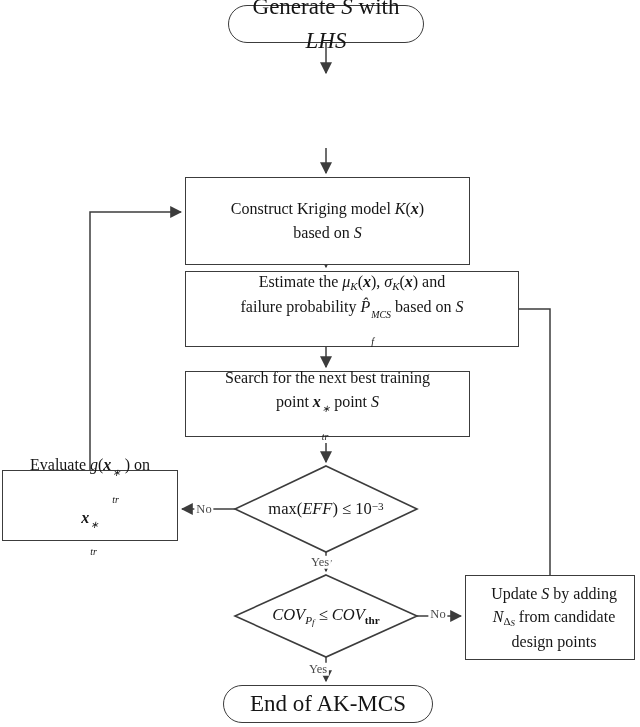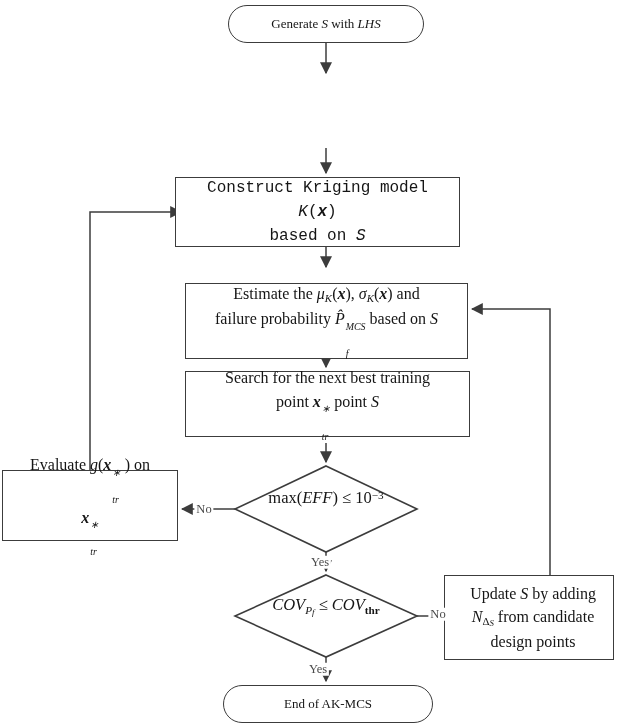--- a/index.html
+++ b/index.html
@@ -14,23 +14,23 @@
   }
   svg.wires{position:absolute;left:0;top:0;}
   svg.wires path.wire{fill:none;stroke:var(--stroke);stroke-width:1.5;}
   svg.wires polygon.diamond{fill:#ffffff;stroke:var(--stroke);stroke-width:1.6;}
   svg.wires marker path{fill:var(--stroke);}
   .node{
     position:absolute;display:flex;align-items:center;justify-content:center;
     text-align:center;box-sizing:border-box;background:#ffffff;
     border:1.6px solid var(--stroke);font-size:16px;line-height:1.5;padding:2px 8px;
   }
-  .terminal{border-radius:19px;font-size:13px;}
+  .terminal{border-radius:19px;font-size:23px;}
   .decision-label{
-    position:absolute;display:flex;align-items:flex-start;justify-content:center;
+    position:absolute;display:flex;align-items:center;justify-content:center;
     text-align:center;background:transparent;border:none;font-size:16.5px;line-height:1.2;
   }
   .edge-label{
     position:absolute;transform:translate(-50%,-50%);
     font-family:Liberation Serif, serif;font-size:12.5px;color:#4a4a4a;
     background:#ffffff;padding:0 2px;line-height:1;
   }
   
   .seg-n{font-style:normal;}
   .seg-i{font-style:italic;}
@@ -78,25 +78,25 @@
 
     <polygon class="diamond" points="326,466 417,509 326,552 235,509"></polygon>
     <polygon class="diamond" points="326,575 417,616 326,657 235,616"></polygon>
   </svg>
 
   <div class="node terminal" style="left:228px;top:5px;width:196px;height:38px;">
       <span><span class="seg-n">Generate </span><span class="seg-i">S</span><span class="seg-n"> with </span><span class="seg-i">LHS</span></span>
     </div>
 
 
-  <div class="node" style="left:175px;top:177px;width:285px;height:70px;font-family:Liberation Mono, monospace;">
+  <div class="node" style="left:185px;top:177px;width:285px;height:88px;">
       <span><span class="seg-n">Construct Kriging model </span><span class="seg-i">K</span><span class="seg-n">(</span><span class="seg-bi">x</span><span class="seg-n">)</span><br><span class="seg-n">based on </span><span class="seg-i">S</span></span>
     </div>
 
-  <div class="node" style="left:185px;top:271px;width:283px;height:76px;margin-top:12px;">
+  <div class="node" style="left:185px;top:271px;width:334px;height:76px;">
       <span><span class="seg-n">Estimate the </span><span class="seg-i">μ</span><span class="seg-sub">K</span><span class="seg-n">(</span><span class="seg-bi">x</span><span class="seg-n">), </span><span class="seg-i">σ</span><span class="seg-sub">K</span><span class="seg-n">(</span><span class="seg-bi">x</span><span class="seg-n">)</span><span class="seg-n"> and</span><br><span class="seg-n">failure probability </span><span class="seg-i">P̂</span><span class="seg-stack">
           <span class="seg-stack-top">MCS</span>
           <span class="seg-stack-bot">f</span>
         </span><span class="seg-n"> based on </span><span class="seg-i">S</span></span>
     </div>
 
   <div class="node" style="left:185px;top:371px;width:285px;height:66px;">
       <span><span class="seg-n">Search for the next best training</span><br><span class="seg-n">point </span><span class="seg-bi">x</span><span class="seg-stack">
           <span class="seg-stack-top">∗</span>
           <span class="seg-stack-bot">tr</span>
@@ -114,21 +114,21 @@
         </span><span class="seg-n"> ) on</span><br><span class="seg-bi">x</span><span class="seg-stack">
           <span class="seg-stack-top">∗</span>
           <span class="seg-stack-bot">tr</span>
         </span></span>
     </div>
 
   <div class="decision-label" style="left:234px;top:595px;width:184px;height:42px;">
       <span><span class="seg-i">COV</span><span class="seg-sub">P</span><span class="seg-subsub">f</span><span class="seg-n"> ≤ </span><span class="seg-i">COV</span><span class="seg-subb">thr</span></span>
     </div>
 
-  <div class="node" style="left:444px;top:575px;width:170px;height:85px;line-height:1.45;padding-left:16px;">
+  <div class="node" style="left:465px;top:575px;width:170px;height:85px;line-height:1.45;padding-left:16px;">
       <span><span class="seg-n">Update </span><span class="seg-i">S</span><span class="seg-n"> by adding</span><br><span class="seg-i">N</span><span class="seg-subr">Δ</span><span class="seg-subsub">S</span><span class="seg-n"> from candidate</span><br><span class="seg-n">design points</span></span>
     </div>
 
   <div class="node terminal" style="left:223px;top:685px;width:210px;height:38px;">
       <span><span class="seg-n">End of AK-MCS</span></span>
     </div>
 
   <span class="edge-label" style="left:204px;top:509px;">No</span>
   <span class="edge-label" style="left:320px;top:562px;">Yes</span>
   <span class="edge-label" style="left:438px;top:614px;">No</span>

